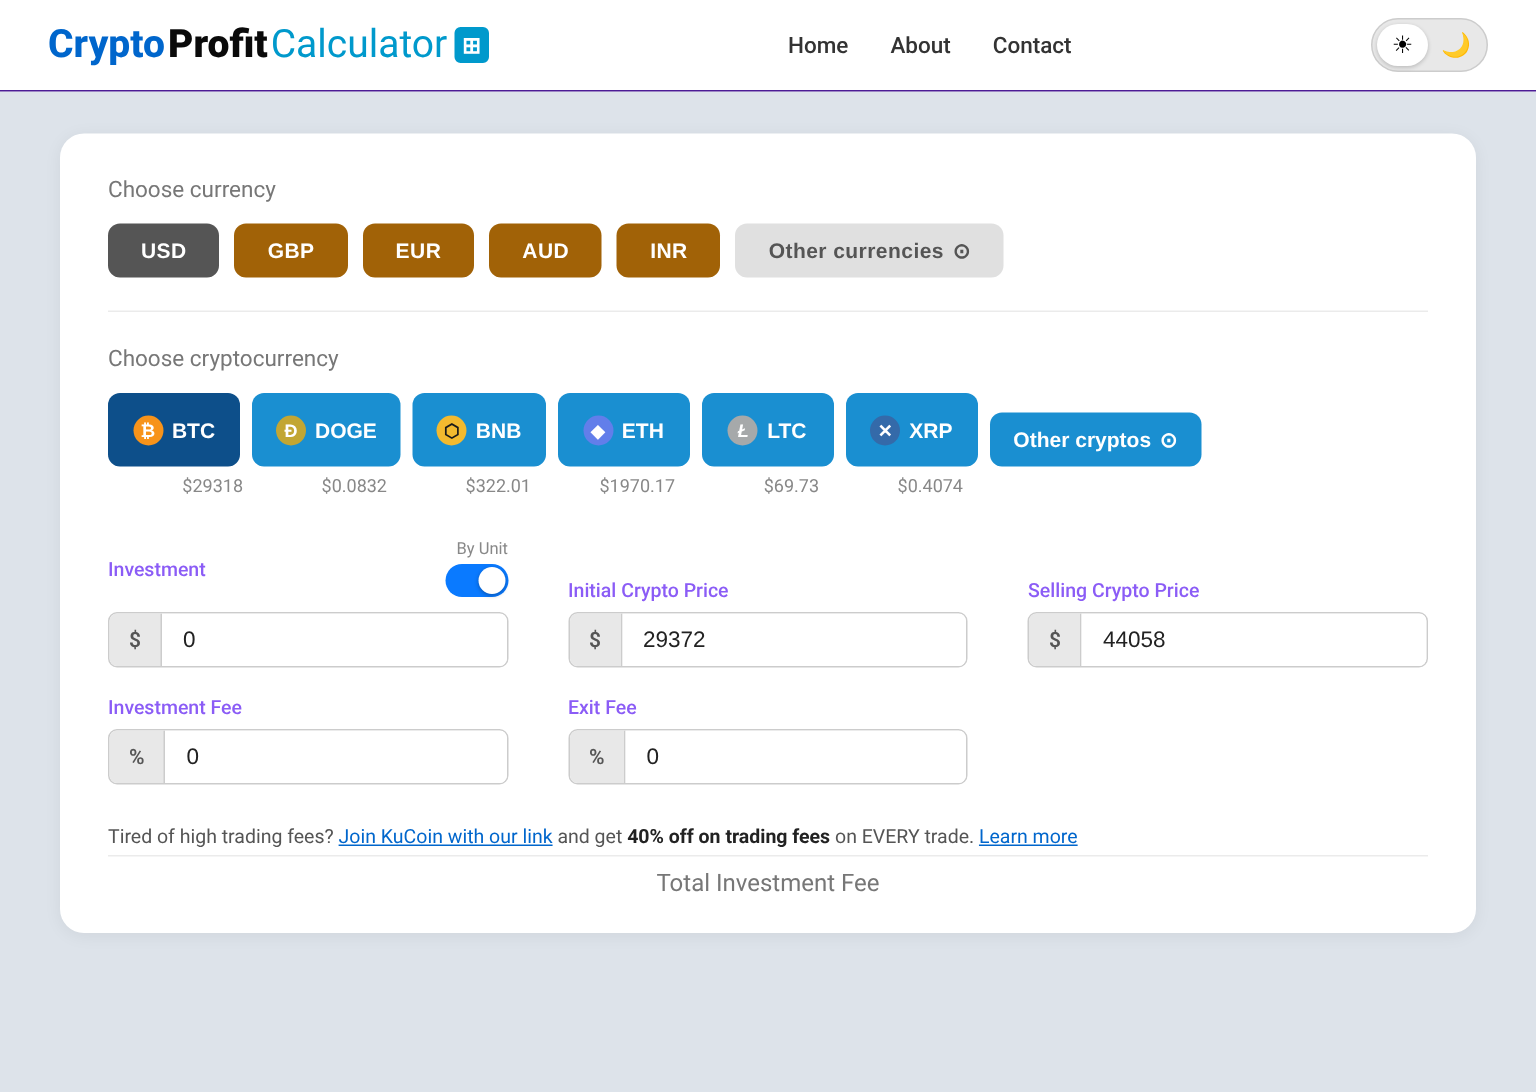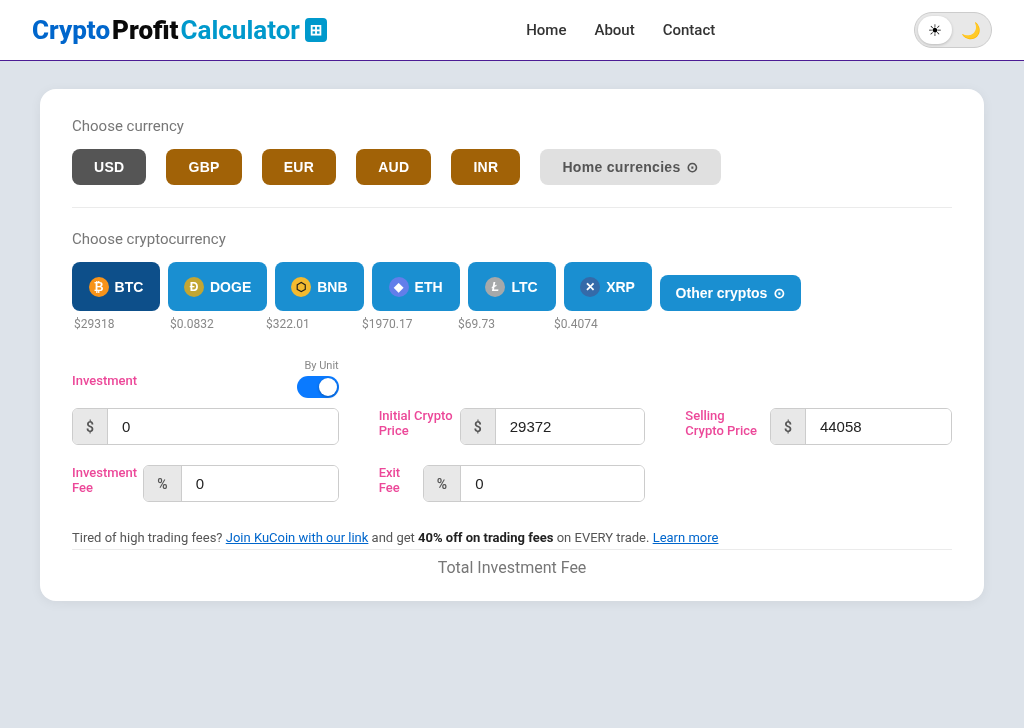--- a/index.html
+++ b/index.html
@@ -23,21 +23,21 @@
     .logo {
       display: flex;
       align-items: center;
       gap: 2px;
       font-size: 26px;
       font-weight: 800;
       text-decoration: none;
     }
     .logo-crypto { color: #0066cc; }
     .logo-profit { color: #0a0a0a; font-weight: 900; }
-    .logo-calculator { color: #0099cc; font-weight: 700; }
+    .logo-calculator { color: #0099cc; font-weight: 400; }
     .logo-icon {
       background: #0099cc;
       color: #fff;
       border: 2px solid #0099cc;
       border-radius: 4px;
       font-size: 18px;
       padding: 1px 3px;
       margin-left: 3px;
     }
     nav {
@@ -96,21 +96,21 @@
 
     
     .section-label {
       font-size: 15px;
       color: #777;
       margin-bottom: 14px;
       font-weight: 400;
     }
     .currency-buttons {
       display: flex;
-      gap: 20px;
+      gap: 10px;
       flex-wrap: wrap;
     }
     .currency-btn {
       border: none;
       border-radius: 8px;
       padding: 10px 22px;
       font-size: 14px;
       font-weight: 700;
       cursor: pointer;
       background: #a16207;
@@ -190,26 +190,27 @@
       flex-direction: column;
     }
     .calc-row {
       display: flex;
       gap: 40px;
       margin-bottom: 20px;
       align-items: flex-end;
     }
     .calc-group {
       display: flex;
+      flex-direction: column;
       gap: 6px;
       flex: 1;
     }
     .calc-label {
       font-size: 13px;
-      color: #ec4899;
+      color: #8b5cf6;
       font-weight: 500;
     }
     .input-with-prefix {
       display: flex;
       border: 1px solid #ccc;
       border-radius: 6px;
       overflow: hidden;
     }
     .input-prefix {
       background: #e8e8e8;
@@ -303,21 +304,21 @@
     .crypto-btn.btc { min-width: 88px; }
 
     .crypto-price-row {
       display: flex;
       gap: 8px;
       margin-top: 6px;
       padding-left: 2px;
     }
     .cp-item {
       min-width: 88px;
-      text-align: left;
+      text-align: right;
       font-size: 12px;
       color: #888;
     }
     .other-crypto-space {
       min-width: 120px;
     }
   </style>
 </head>
 <body>
 
@@ -350,21 +351,21 @@
 
     <div>
       <div class="section-label">Choose currency</div>
       <div class="currency-buttons">
         <button class="currency-btn active">USD</button>
         <button class="currency-btn">GBP</button>
         <button class="currency-btn">EUR</button>
         <button class="currency-btn">AUD</button>
         <button class="currency-btn">INR</button>
         <button class="currency-btn other-btn">
-          <span>Home currencies</span>
+          <span>Other currencies</span>
           <span>⊙</span>
         </button>
       </div>
     </div>
 
     <hr class="divider">
 
     <div>
       <div class="section-label">Choose cryptocurrency</div>
       <div class="crypto-buttons">

